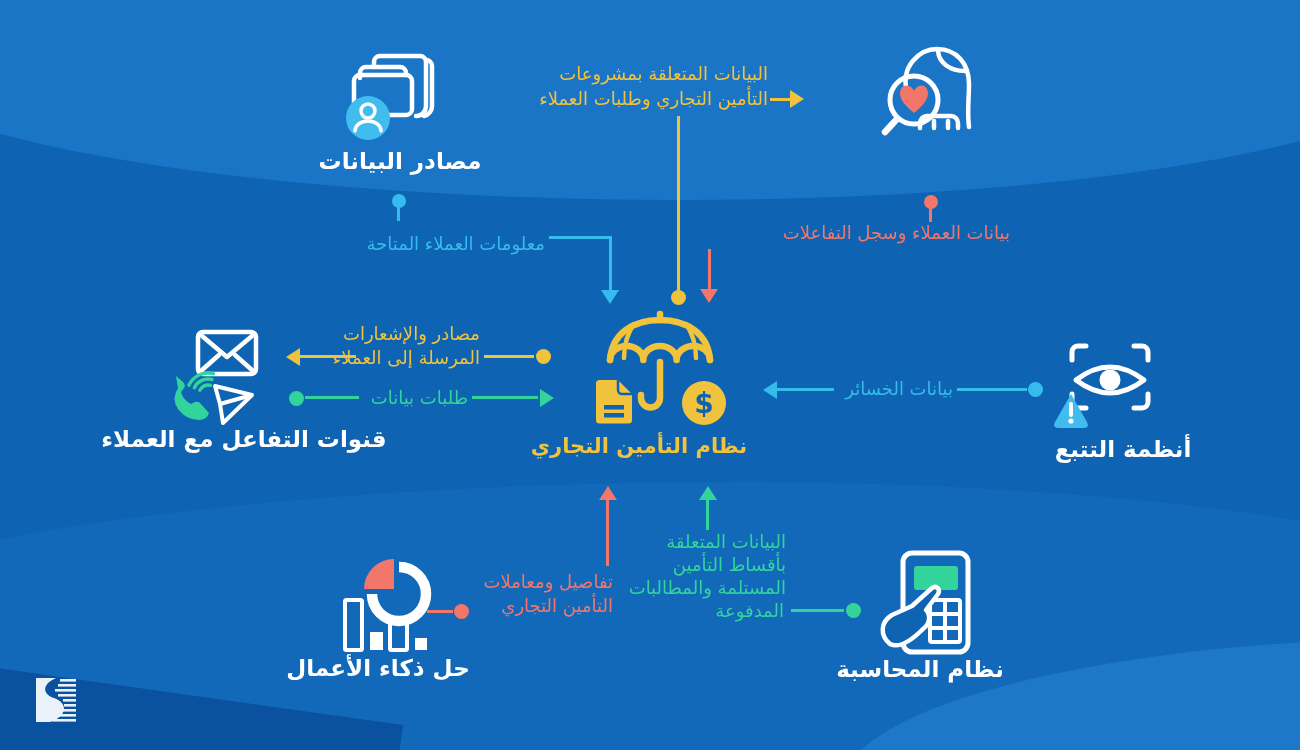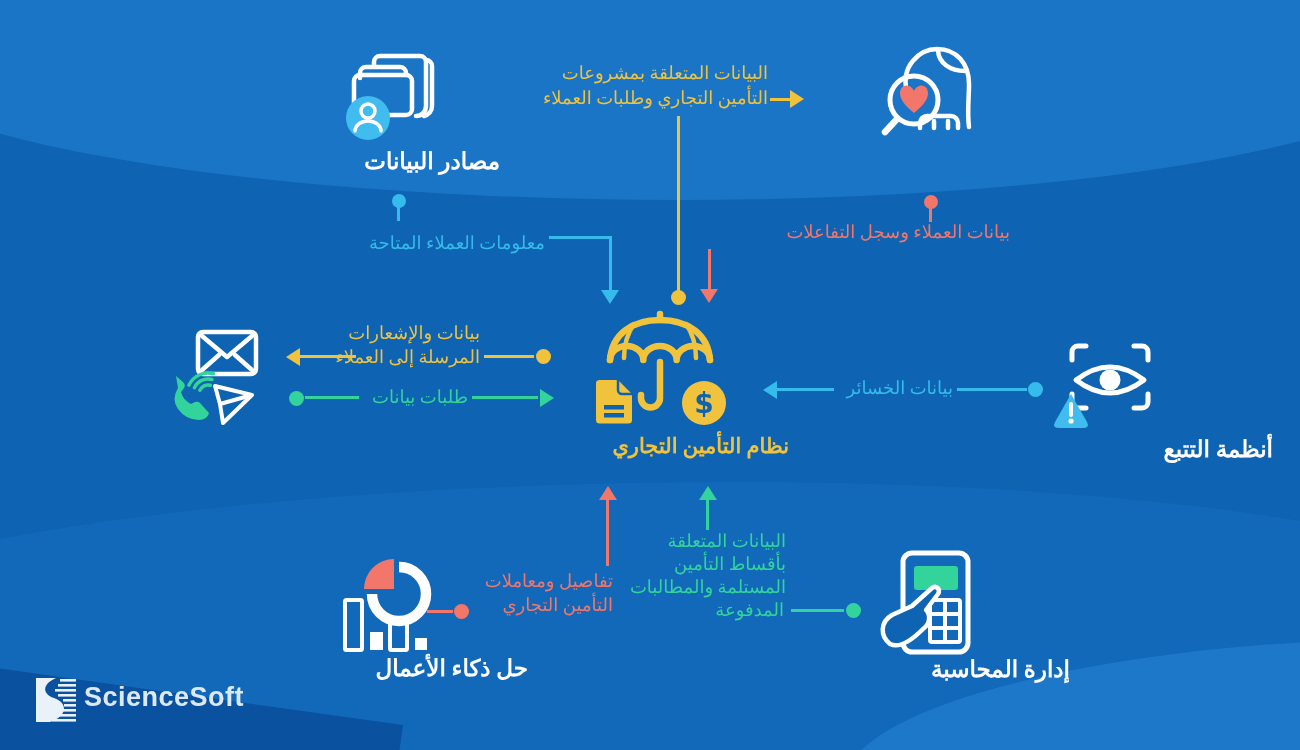--- a/index.html
+++ b/index.html
@@ -11,23 +11,23 @@
   .wave-top{left:-140px;top:-335px;width:1580px;height:535px;background:var(--bg_light,#1B75C7);
             border-radius:0 0 48% 52% / 0 0 140px 150px;}
   .wave-mid{left:-250px;top:482px;width:1800px;height:700px;background:var(--bg_mid,#1269B9);
             border-radius:55% 45% 0 0 / 170px 140px 0 0;}
   .wave-bot-light{left:848px;top:646px;width:780px;height:320px;background:var(--bg_light2,#1E78CA);
             border-radius:60% 40% 0 0 / 115px 75px 0 0;transform:rotate(-3deg);}
   .wave-bot-dark{left:-70px;top:692px;width:460px;height:220px;background:var(--bg_dark,#0A519F);
             transform:rotate(8deg);}
 
   
-  .t{position:absolute;white-space:nowrap;direction:rtl;font-family:Liberation Serif, serif;}
+  .t{position:absolute;white-space:nowrap;direction:rtl;}
   .flow{font-size:18px;line-height:23px;}
-  .label{font-size:23px;font-weight:bold;color:#fff;}
+  .label{font-size:23px;font-weight:bold;color:#fff;text-align:center;}
   .c-yellow{color:var(--yellow,#F1C33C);} .c-cyan{color:var(--cyan,#35BCEC);}
   .c-green{color:var(--green,#33D49C);}  .c-coral{color:var(--coral,#F3766B);}
 
   
   .ln{position:absolute;}
   .h3{height:3px;} .w3{width:3px;}
   .bg-yellow{background:var(--yellow,#F1C33C);} .bg-cyan{background:var(--cyan,#35BCEC);}
   .bg-green{background:var(--green,#33D49C);}  .bg-coral{background:var(--coral,#F3766B);}
   .dot{position:absolute;width:15px;height:15px;border-radius:50%;}
   .pin{position:absolute;width:14px;height:14px;border-radius:50%;}
@@ -134,24 +134,25 @@
       <path d="M41.8,64.2 A9,9 0 0 1 52.3,59.3"></path>
       <path d="M36.4,61.7 A15,15 0 0 1 53.9,53.5"></path>
       <path d="M31,59.1 A21,21 0 0 1 55.4,47.7"></path>
     </g>
     <path fill="var(--green,#33D49C)" d="M20,62 q-7,11 0,21 q8,11 21,11 q8,0 10,-7 l-9,-10 q-2,-2 -5,-1 l-4,2 q-8,-4 -10,-12 l3,-4 q2,-3 -1,-6 l-7,-6 z"></path>
     <g fill="none" stroke="#fff" stroke-width="4" stroke-linejoin="round">
       <path d="M57,60 L94,69 L65,97 L62,78 Z"></path>
       <path d="M62,78 L94,69"></path>
     </g>
   </svg>
+  <div class="t label" style="left:64px;top:426px;width:360px">قنوات التفاعل مع العملاء</div>
 
   <div class="ah ah-left-yellow" style="left:286px;top:348px"></div>
   <div class="ln h3 bg-yellow" style="left:300px;top:355px;width:56px"></div>
-  <div class="t flow c-yellow" style="right:820px;top:322px">بيانات والإشعارات</div>
+  <div class="t flow c-yellow" style="right:820px;top:322px">مصادر والإشعارات</div>
   <div class="t flow c-yellow" style="right:820px;top:346px">المرسلة إلى العملاء</div>
   <div class="ln h3 bg-yellow" style="left:484px;top:355px;width:50px"></div>
   <div class="dot bg-yellow" style="left:536px;top:349px"></div>
 
   <div class="dot bg-green" style="left:289px;top:391px"></div>
   <div class="ln h3 bg-green" style="left:305px;top:396px;width:54px"></div>
   <div class="t flow c-green" style="right:832px;top:386px">طلبات بيانات</div>
   <div class="ln h3 bg-green" style="left:472px;top:396px;width:66px"></div>
   <div class="ah ah-right-green" style="left:540px;top:389px"></div>
 
@@ -208,31 +209,30 @@
 
   <svg class="icon" style="left:872px;top:546px" width="104" height="116" viewBox="0 0 104 116">
     <rect x="31" y="7" width="65" height="99" rx="9" fill="none" stroke="#fff" stroke-width="5"></rect>
     <rect x="42" y="20" width="44" height="24" rx="3" fill="var(--green,#33D49C)"></rect>
     <g fill="none" stroke="#fff" stroke-width="4">
       <rect x="58" y="54" width="30" height="42" rx="2"></rect>
       <path d="M58,68 H88 M58,82 H88 M73,54 V96"></path>
     </g>
     <path fill="var(--bg,#0E63B2)" stroke="#fff" stroke-width="4.5" stroke-linejoin="round" stroke-linecap="round" d="M18,98 C8,90 8,76 20,69 L40,60 L60,42 C64,39 69,43 66,48 L54,64 C59,69 58,78 51,83 C42,92 28,103 18,98 Z"></path>
   </svg>
-  <div class="t label" style="left:770px;top:656px;width:300px">إدارة المحاسبة</div>
+  <div class="t label" style="left:770px;top:656px;width:300px">نظام المحاسبة</div>
 
   <svg class="icon" style="left:30px;top:676px" width="48" height="48" viewBox="0 0 48 48">
     <g fill="#E9F1F9">
       <path d="M6,2 H26 C12,8 12,18 24,22 C38,27 38,40 20,46 H6 Z"></path>
       <rect x="30" y="3" width="16" height="2.6"></rect>
       <rect x="28" y="8" width="18" height="2.6"></rect>
       <rect x="25" y="13" width="21" height="2.6"></rect>
       <rect x="28" y="18" width="18" height="2.6"></rect>
       <rect x="33" y="23" width="13" height="2.6"></rect>
       <rect x="34" y="28" width="12" height="2.6"></rect>
       <rect x="31" y="33" width="15" height="2.6"></rect>
       <rect x="26" y="38" width="20" height="2.6"></rect>
       <rect x="22" y="43" width="24" height="2.6"></rect>
     </g>
   </svg>
-  <div class="logo-text">ScienceSoft</div>
 
 </div>
 
 </body></html>

